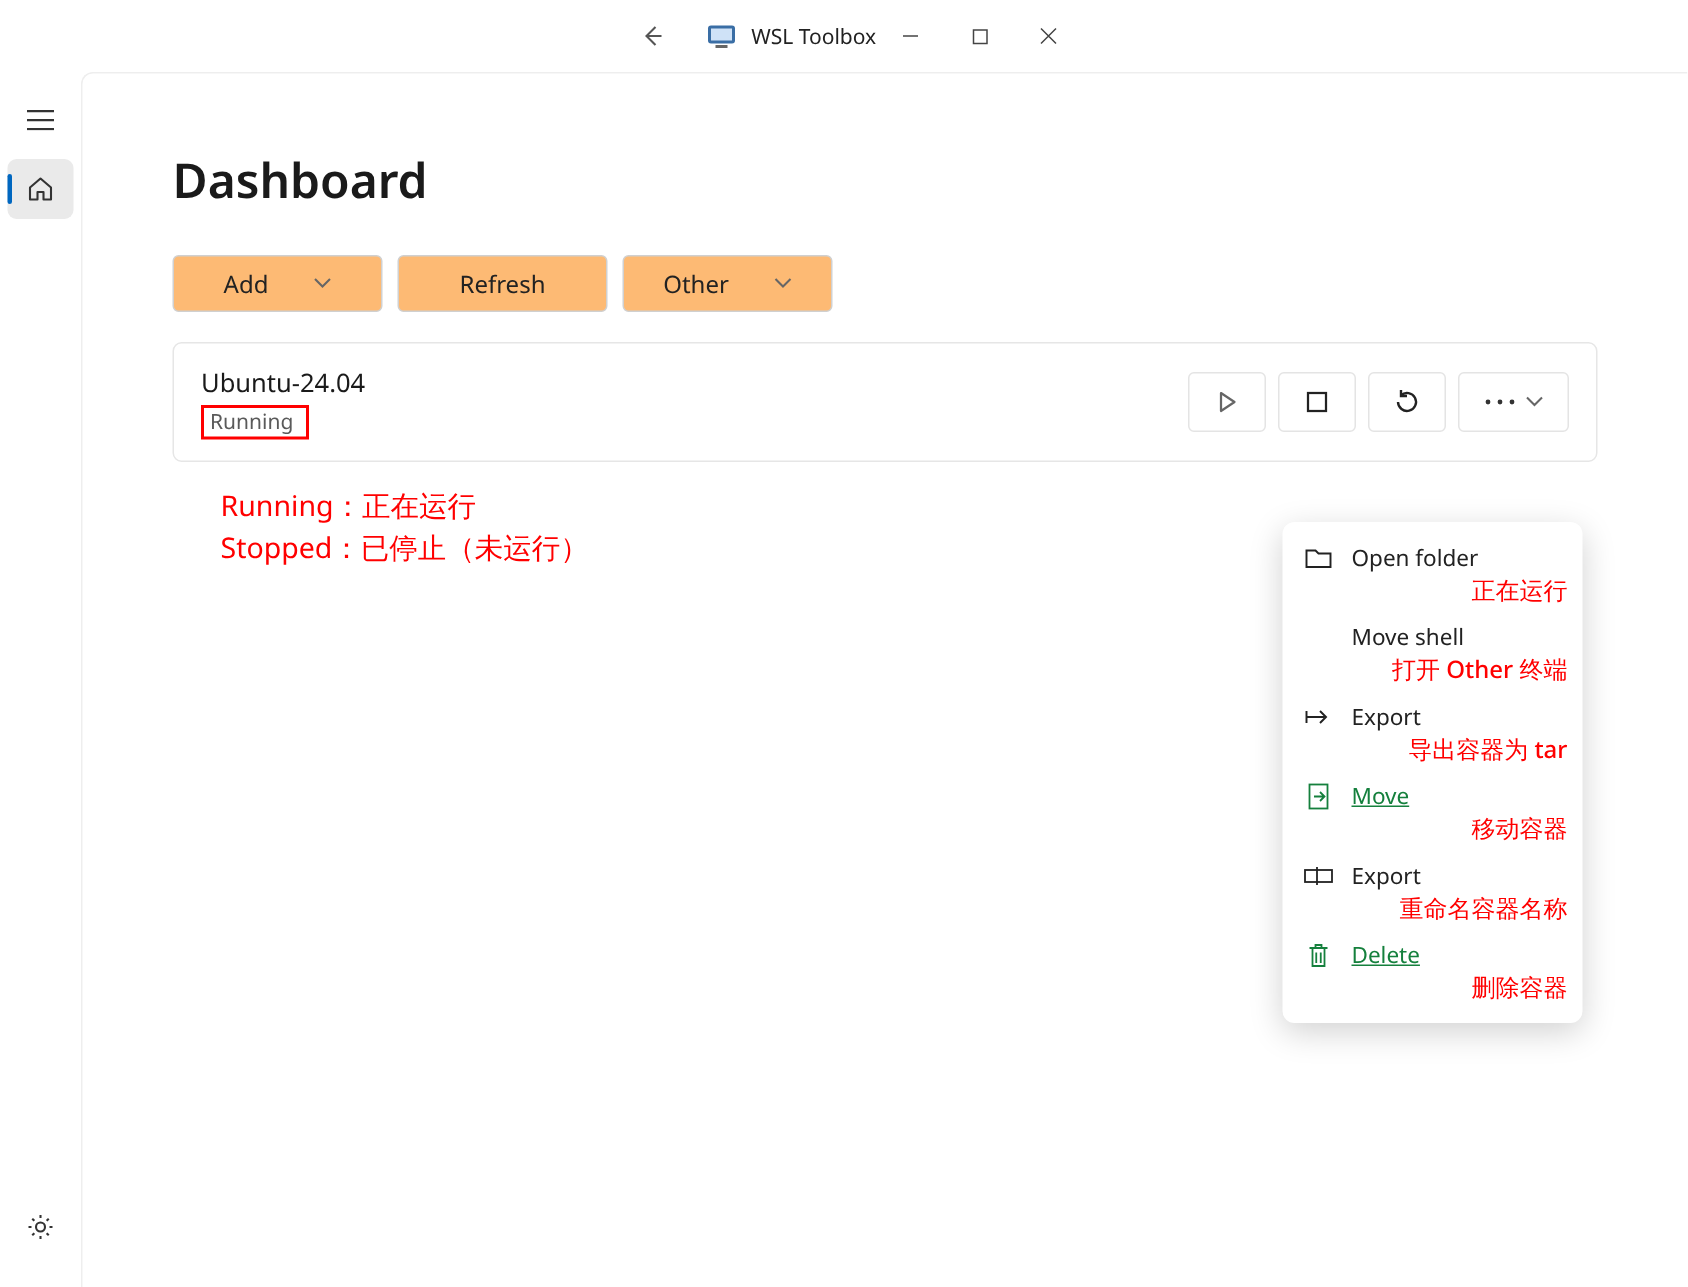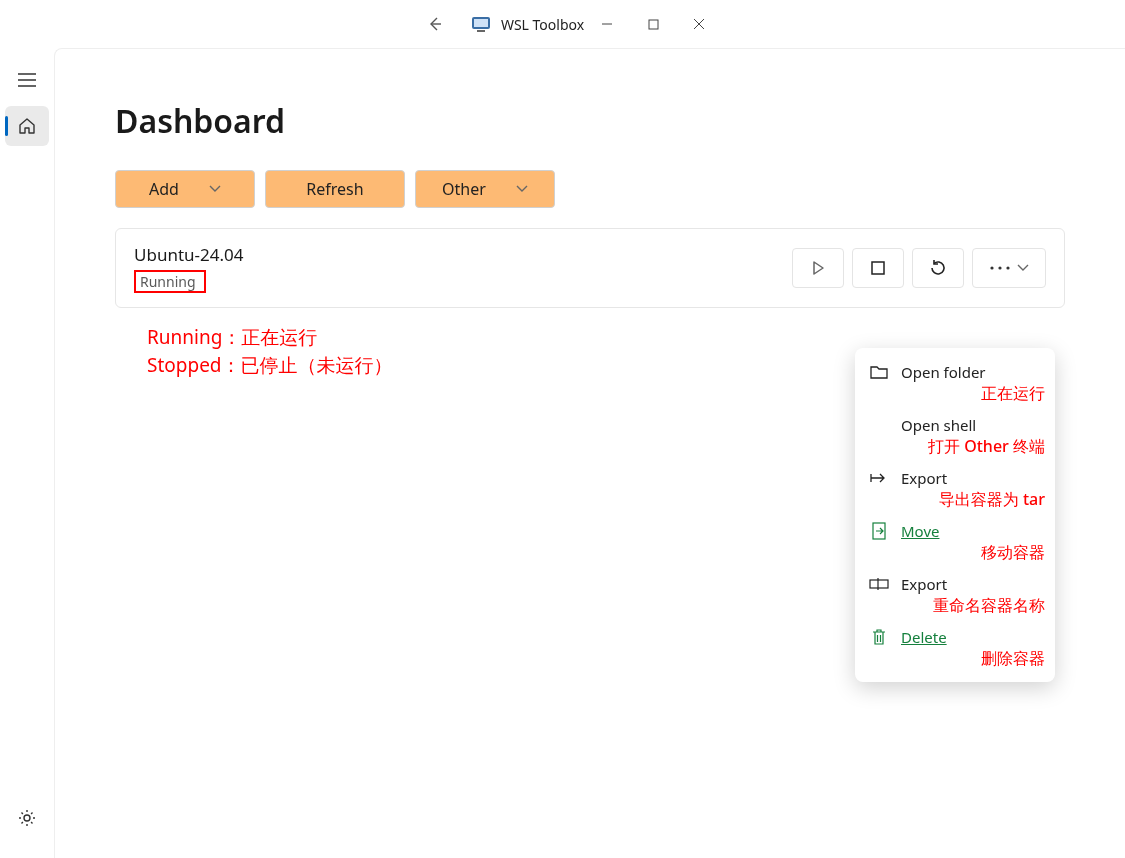--- a/index.html
+++ b/index.html
@@ -242,21 +242,21 @@
                 <svg width="18" height="14" viewBox="0 0 18 14">
                   <path d="M1 2h6l2 2h8v9H1z" stroke="currentColor" stroke-width="1.3" fill="none"></path>
                 </svg>
               </span>
             <span>Open folder</span>
           </div>
           <div class="menu-anno">正在运行</div>
 
           <div class="menu-item">
             <span class="mi-icon"></span>
-            <span>Open shell</span>
+            <span>Move shell</span>
           </div>
           <div class="menu-anno overflow">打开 Other 终端</div>
 
           <div class="menu-item">
             <span class="mi-icon">
                 <svg width="18" height="12" viewBox="0 0 18 12">
                   <path d="M1 6h12M10 2l4 4-4 4M1 2v8" stroke="currentColor" stroke-width="1.3" fill="none"></path>
                 </svg>
               </span>
             <span>Export</span>

